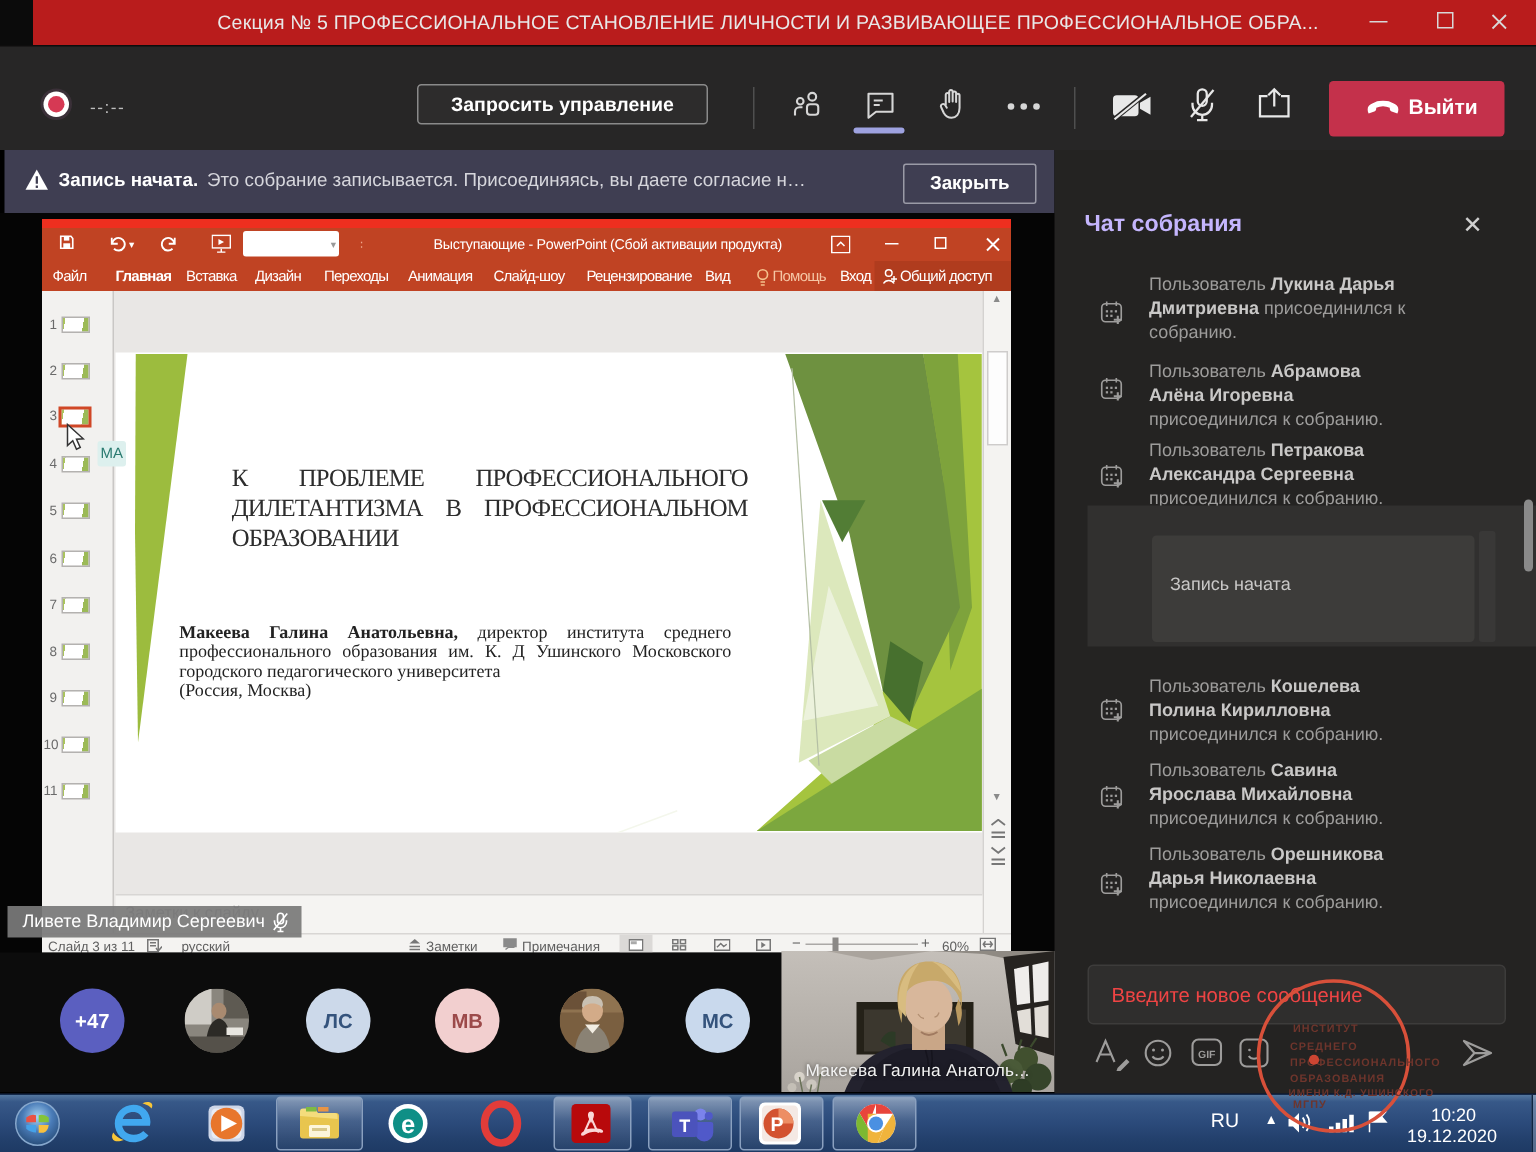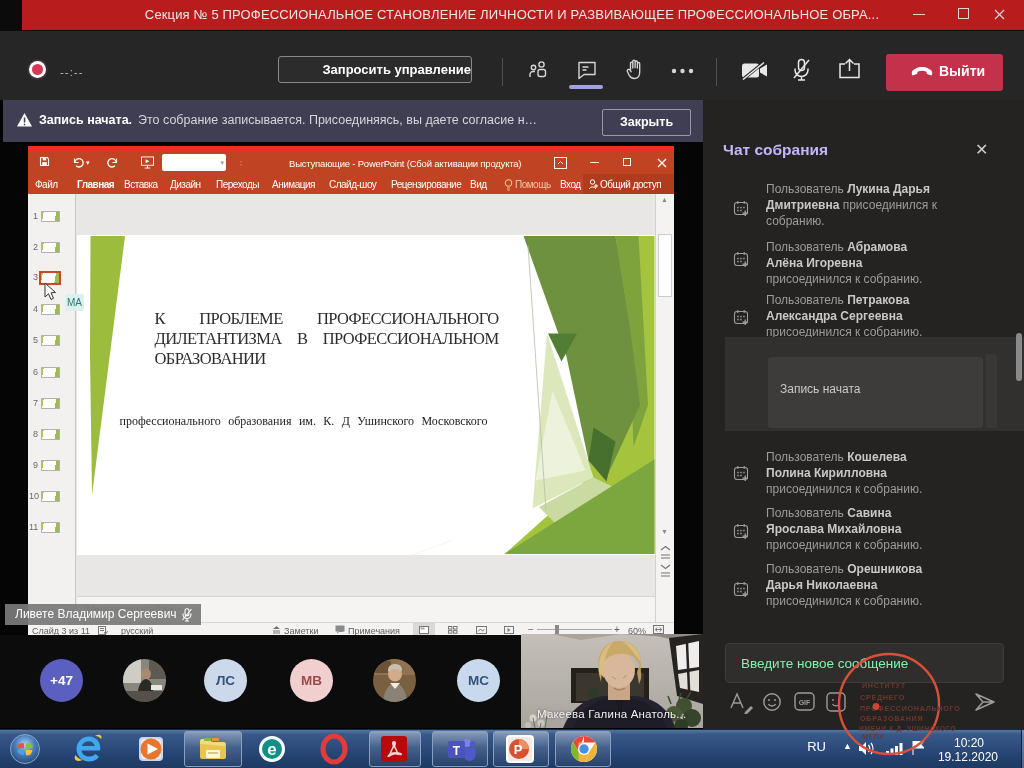--- a/index.html
+++ b/index.html
@@ -7,21 +7,21 @@
   body { font-family:"Liberation Sans", sans-serif; position:relative; }
   .abs { position:absolute; }
   
   #titlebar { left:0; top:0; width:1024px; height:30px; background:#b91c1c; }
   #titlebar .t { position:absolute; left:0; right:0; top:7px; text-align:center; color:#e8e8e8; font-size:13px; letter-spacing:0.15px; white-space:nowrap; }
   #toolbar { left:0; top:30px; width:1024px; height:70px; background:#272626; border-top:1px solid #0e0d0d; }
   #recdot { left:29px; top:61px; width:17px; height:17px; border-radius:50%; background:#fff; box-shadow:0 0 0 2px #3a3038; }
   #recdot i { position:absolute; left:3px; top:3px; width:11px; height:11px; border-radius:50%; background:#d63954; }
   #timer { left:60px; top:66px; color:#bdbdbd; font-size:11.5px; letter-spacing:1px;}
   .tbtn { position:absolute; border:1px solid #8a8a8a; border-radius:3px; color:#fff; text-align:center; }
-  #reqctl { left:278px; top:56px; width:194px; height:27px; background:#2d2c2c; font-size:13px; font-weight:bold; line-height:25px;text-align:right; }
+  #reqctl { left:278px; top:56px; width:194px; height:27px; background:#2d2c2c; font-size:13px; font-weight:bold; line-height:25px; }
   .sep { position:absolute; width:1px; background:#4f4f4f; }
   #leave { left:886px; top:54px; width:117px; height:37px; background:#c4314b; border-radius:3px; color:#fff; font-weight:bold; font-size:14px; }
   
   #notif { left:3px; top:100px; width:700px; height:42px; background:#3f3e52; color:#fff; }
   #notif b { font-size:12.5px; } #notif span { font-size:12.5px; color:#d6d6dc; }
   #closeb { left:602px; top:109px; width:89px; height:27px; background:transparent; border:1px solid #9a9aa6; border-radius:2px; color:#fff; font-size:12.5px; font-weight:bold; line-height:25px; }
   
   #stage { left:0; top:142px; width:710px; height:586px; background:#050505; }
   #redline { left:28px; top:146px; width:646px; height:6px; background:#ee2f1f; }
   
@@ -46,21 +46,21 @@
   
   #video { left:521px; top:634px; width:182px; height:94px; overflow:hidden; background:#b7b2ac; }
   
   #chat { left:703px; top:100px; width:321px; height:629px; background:#242322; }
   #chat h1 { position:absolute; left:20px; top:41px; font-size:15.5px; color:#c4b5fd; font-weight:bold; }
   .msg { position:absolute; left:63px; width:185px; color:#9d9c9b; font-size:12px; line-height:16px; }
   .msg b { color:#c9c8c7; }
   .cicon { position:absolute; left:30px; width:17px; height:17px; }
   #recblock { position:absolute; left:22px; top:237px; width:299px; height:94px; background:#31302f; }
   #recbox { position:absolute; left:43px; top:20px; width:215px; height:71px; background:#3d3c3a; border:none; border-radius:3px; color:#c9c8c7; font-size:12px; }
-  #input { position:absolute; left:22px; top:543px; width:279px; height:40px; background:#2f2e2d; border:1px solid #3d3c3b; border-radius:4px; color:#86efac; font-size:13.5px; line-height:40px; }
+  #input { position:absolute; left:22px; top:543px; width:279px; height:40px; background:#2f2e2d; border:1px solid #3d3c3b; border-radius:4px; color:#ef4444; font-size:13.5px; line-height:40px; }
   
   #taskbar { left:0; top:729px; width:1024px; height:39px; background:linear-gradient(#54779f 0%, #375888 12%, #2b4a7a 50%, #223f6b 80%, #1e3a64 100%); border-top:1px solid #14294a; }
   .tico { position:absolute; top:3px; width:32px; height:32px; }
   .tframe { position:absolute; top:1px; width:56px; height:36px; border:1px solid #8aa0bf; border-radius:3px; background:linear-gradient(rgba(255,255,255,0.38), rgba(255,255,255,0.12) 45%, rgba(255,255,255,0.04)); }
   #tray { position:absolute; right:0; top:0; height:39px; color:#fff; }
   
   #wmark { left:820px; top:640px; width:204px; height:128px; pointer-events:none; }
 </style>
 </head>
 <body>
@@ -271,28 +271,38 @@
         </div>
         <div style="display:flex; justify-content:space-between;">
           <span>ДИЛЕТАНТИЗМА</span>
           <span>В</span>
           <span>ПРОФЕССИОНАЛЬНОМ</span>
         </div>
         <div>ОБРАЗОВАНИИ</div>
       </div>
       <div id="sbody" style="position:absolute; left:43px; top:180px; width:368px; font-family:'Liberation Serif',serif; font-size:12px; line-height:13.3px; color:#222;">
         <div style="display:flex; justify-content:space-between;">
+          <b>Макеева</b>
+          <b>Галина</b>
+          <b>Анатольевна,</b>
+          <span>директор</span>
+          <span>института</span>
+          <span>среднего</span>
+        </div>
+        <div style="display:flex; justify-content:space-between;">
           <span>профессионального</span>
           <span>образования</span>
           <span>им.</span>
           <span>К.</span>
           <span>Д</span>
           <span>Ушинского</span>
           <span>Московского</span>
         </div>
+        <div>городского педагогического университета</div>
+        <div>(Россия, Москва)</div>
       </div>
     </div>
     <div id="scroll">
       <span style="position:absolute; left:5px; top:2px; color:#8a8a8a; font-size:7px;">▲</span>
       <div style="position:absolute; left:2px; top:40px; width:14px; height:63px; background:#fdfdfd; border:1px solid #cecccb;"></div>
       <span style="position:absolute; left:5px; top:334px; color:#8a8a8a; font-size:7px;">▼</span>
       <svg style="position:absolute; left:4px; top:352px;" width="11" height="14" viewBox="0 0 11 14">
         <path d="M1 4 L5.5 0.5 L10 4 M1 9 h9 M1 12 h9" fill="none" stroke="#777" stroke-width="1.2"></path>
       </svg>
       <svg style="position:absolute; left:4px; top:370px;" width="11" height="14" viewBox="0 0 11 14">

